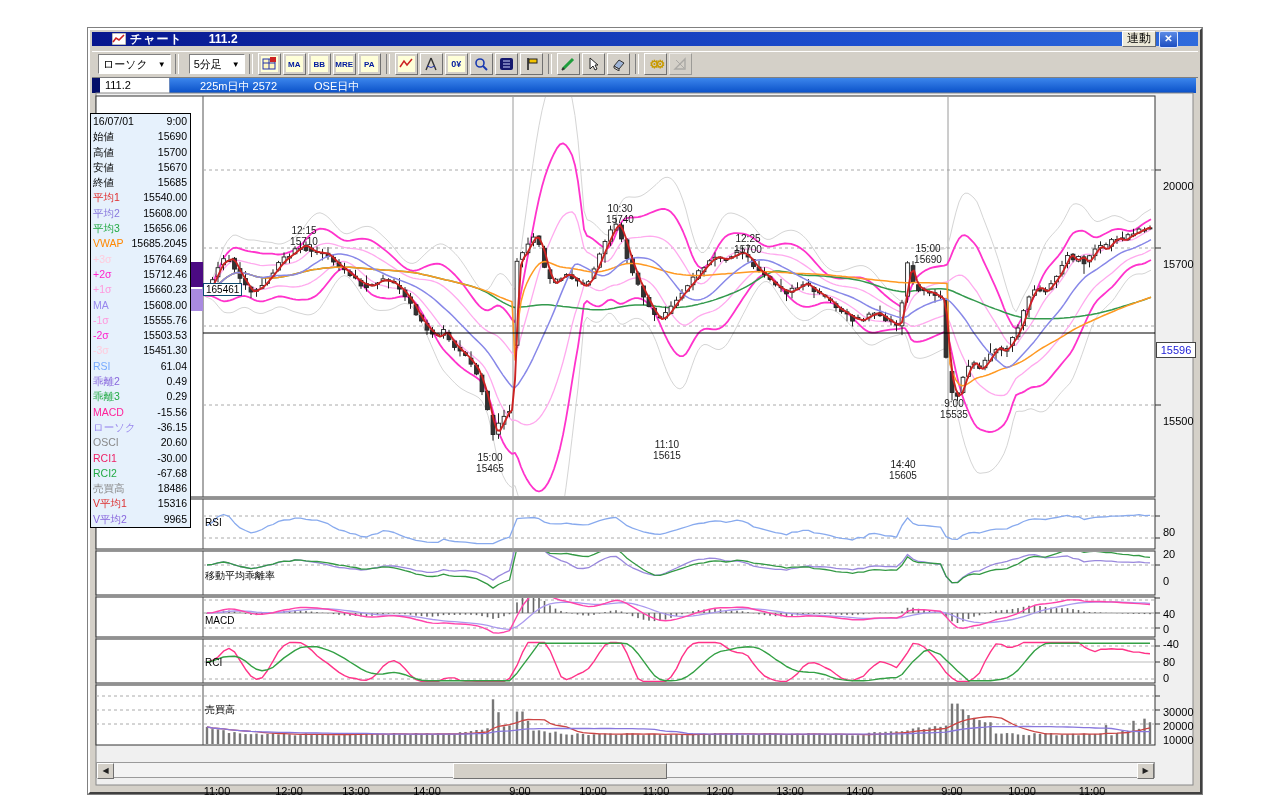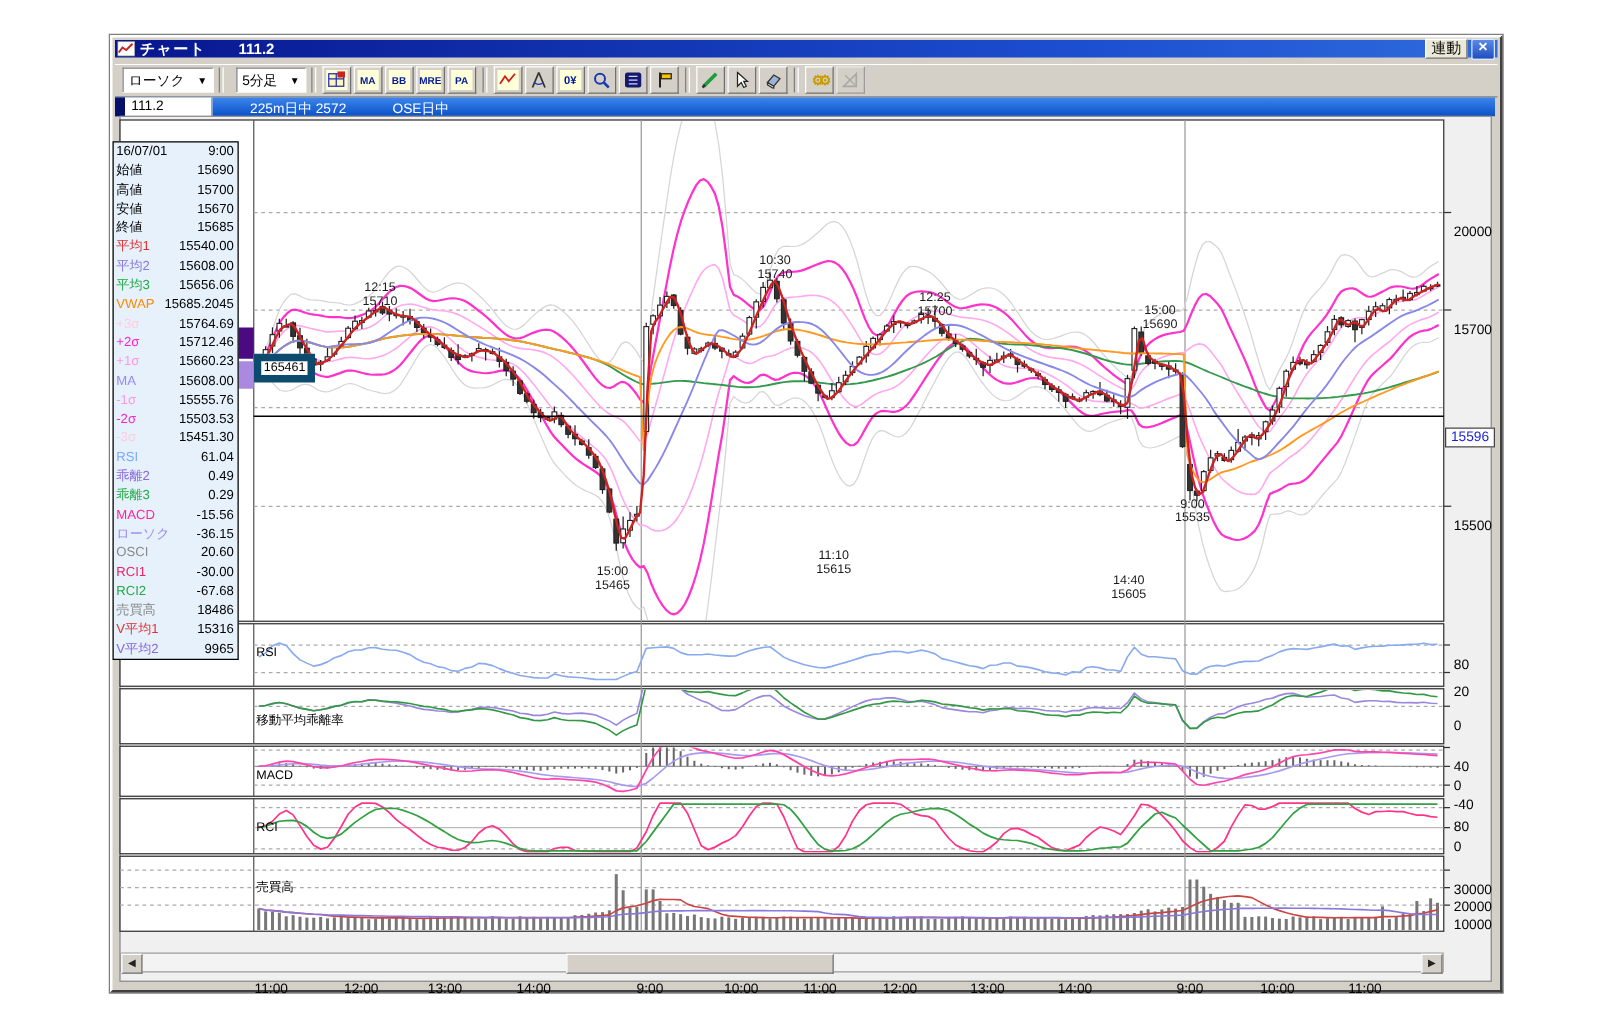--- a/index.html
+++ b/index.html
@@ -3,21 +3,21 @@
 <meta charset="utf-8">
 <style>
   html,body{margin:0;padding:0;background:#ffffff;width:1280px;height:811px;overflow:hidden;
     font-family:"Liberation Sans",sans-serif;-webkit-font-smoothing:none;}
   #stage{position:absolute;left:0;top:0;width:1280px;height:811px;}
   
   .window{position:absolute;left:88px;top:28px;width:1110px;height:762px;background:#d4d0c8;
     border:2px solid;border-color:#ffffff #404040 #404040 #ffffff;box-shadow:0 0 0 1px #808080;}
   .titlebar{position:absolute;left:2px;top:2px;right:2px;height:14px;
     background:linear-gradient(90deg,#07168e 0%,#1c4fd0 70%,#2f6bdc 100%);
-    display:flex;align-items:center;color:#fff;font-size:12px;font-weight:bold;padding:0 2px;}
+    display:flex;align-items:center;color:#fff;font-size:12px;font-weight:bold;padding:0 20px;}
   .titlebar .ttl{margin-left:4px;letter-spacing:1px;}
   .titlebar .tval{margin-left:26px;font-weight:bold;}
   .tb-spacer{flex:1;}
   .linkbtn{font-size:12px;font-weight:normal;color:#000;background:#ece9d8;border:1px solid;
     border-color:#fff #707070 #707070 #fff;padding:0 4px;height:14px;line-height:13px;}
   .closebtn{width:17px;height:15px;margin-left:3px;background:linear-gradient(180deg,#5b8ae6,#1d4ec0);
     border:1px solid #dce6ff;border-radius:2px;color:#fff;font-size:10px;font-weight:bold;
     text-align:center;line-height:14px;}
   .toolbar{position:absolute;left:2px;top:21px;right:2px;height:26px;background:#d4d0c8;
     display:flex;align-items:center;border-bottom:1px solid #808080;box-shadow:inset 0 1px 0 #fff;}
@@ -44,21 +44,21 @@
     border:1px solid #000;font-size:10.5px;}
   .dp-row{display:flex;justify-content:space-between;height:15.3px;line-height:15.3px;padding:0 3px 0 2px;}
   .dp-row .v{color:#000;}
   .anno{position:absolute;transform:translateX(-50%);text-align:center;font-size:10px;
     line-height:10.5px;color:#1a1a1a;white-space:nowrap;}
   .axis-lbl{position:absolute;font-size:11px;color:#000;white-space:nowrap;}
   .time-lbl{position:absolute;transform:translateX(-50%);font-size:11px;color:#000;top:769px;}
   .sub-lbl{position:absolute;font-size:10px;color:#000;}
   .px-marker{position:absolute;left:1156px;width:38px;height:14px;background:#fff;border:1px solid #444;
     font-size:11px;color:#1b1bd6;text-align:center;line-height:14px;}
-  .px-flag{position:absolute;background:#fff;border:6px solid #0c4a6e;font-size:10px;line-height:11px;
+  .px-flag{position:absolute;background:#fff;border:1px solid #0c4a6e;font-size:10px;line-height:11px;
     padding:0 2px;color:#000;}
   .scrollbar{position:absolute;left:96px;top:746px;width:1059px;height:16px;background:#f3f3f3;
     border:1px solid #9a9a9a;box-sizing:border-box;}
   .sb-btn{position:absolute;top:0;width:15px;height:14px;background:#d4d0c8;border:1px solid;
     border-color:#fff #707070 #707070 #fff;font-size:8px;line-height:13px;text-align:center;color:#222;}
   .sb-thumb{position:absolute;left:356px;top:0;width:212px;height:14px;background:#d4d0c8;
     border:1px solid;border-color:#fff #707070 #707070 #fff;}
 </style>
 </head>
 <body>

